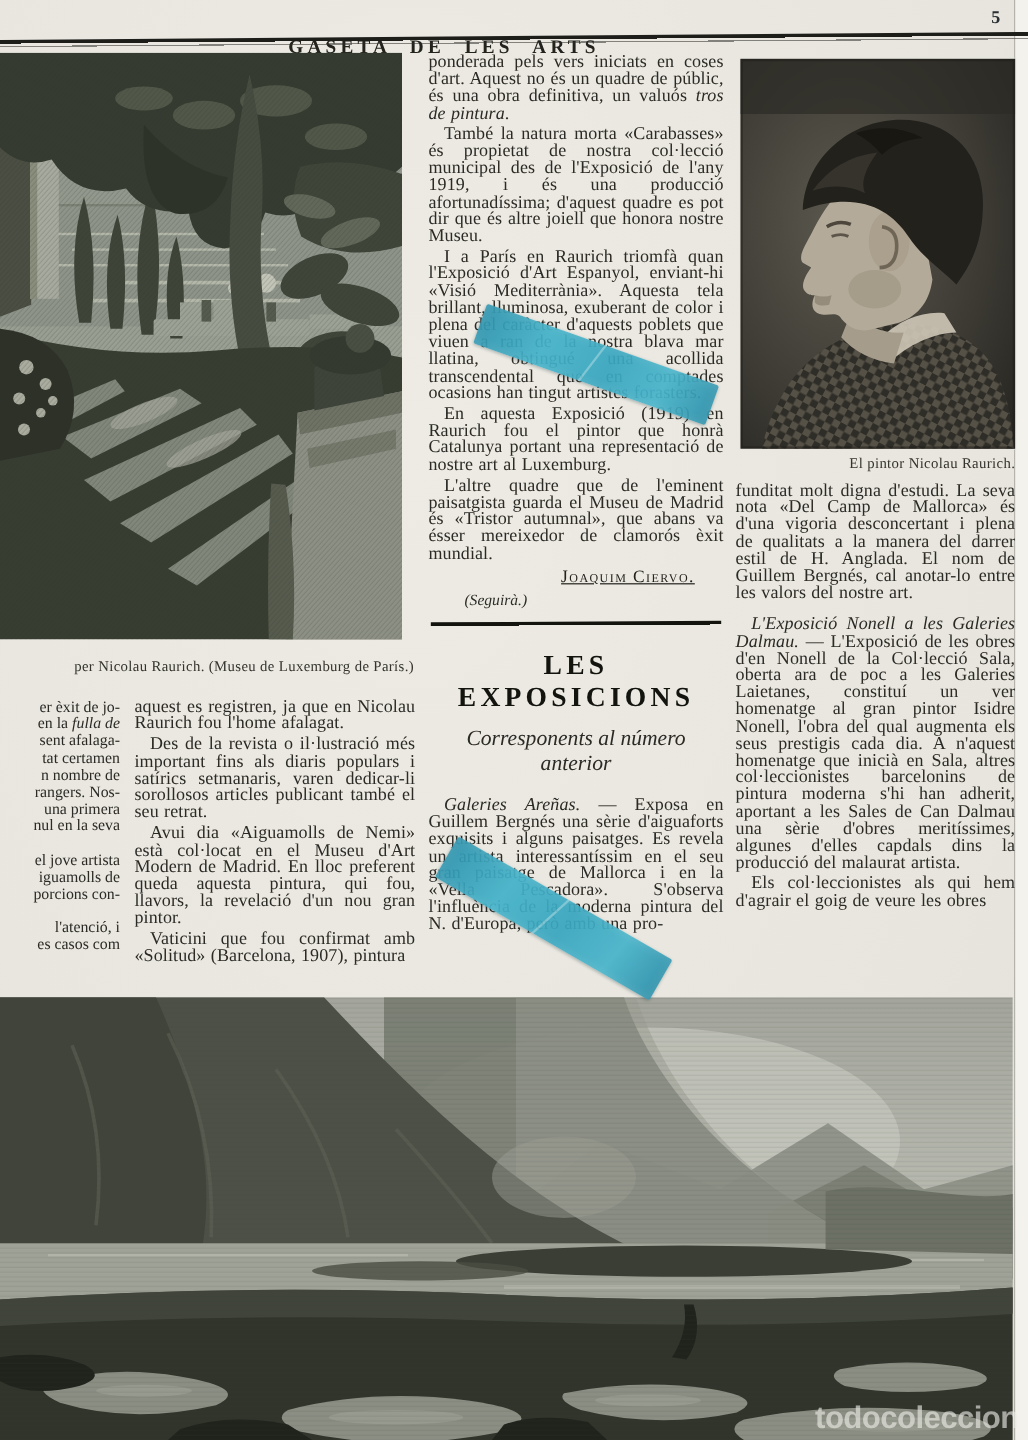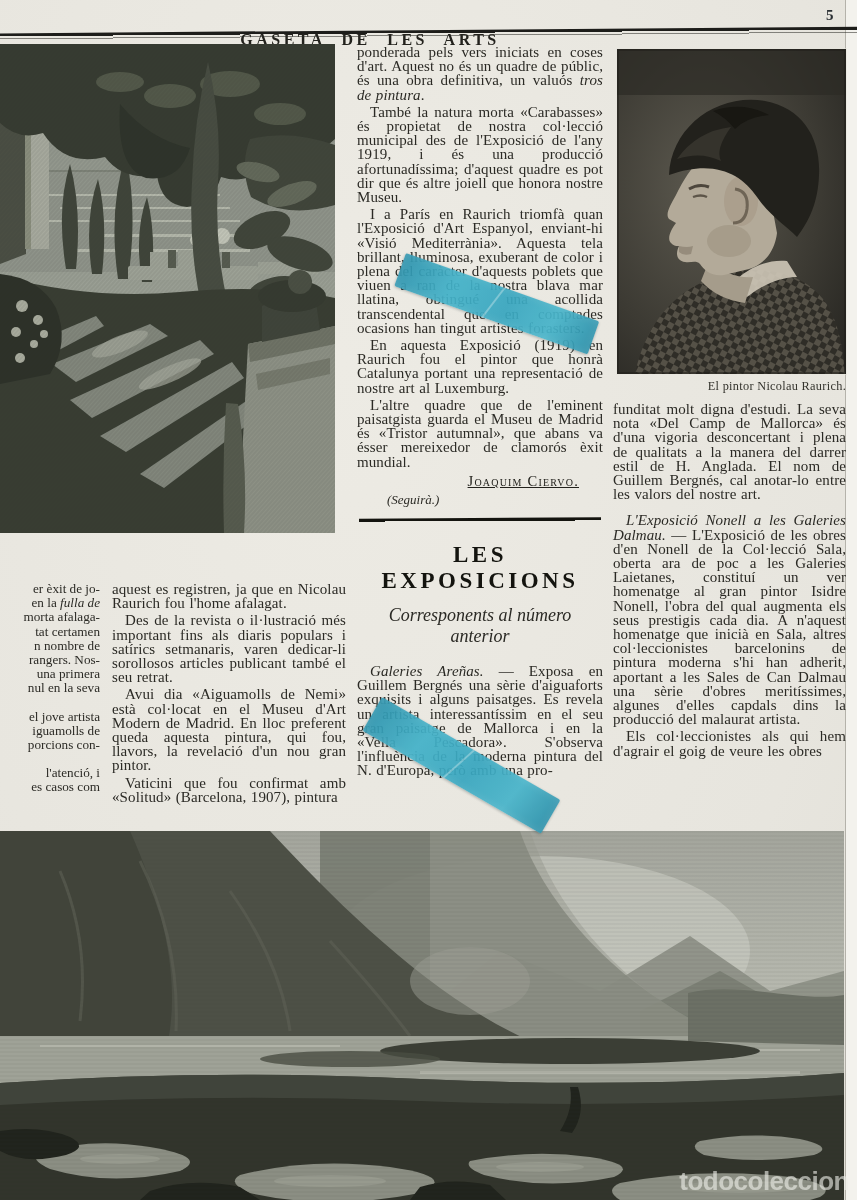--- a/index.html
+++ b/index.html
@@ -171,26 +171,27 @@
 
     <path d="M248,300 L335,282 L335,489 L238,489 Z" fill="#8d9185"></path>
     <path d="M248,300 L335,282 L335,300 L250,318 Z" fill="#6f7366"></path>
     <path d="M256,330 L330,314 L330,330 L258,346 Z" fill="#767a6d"></path>
     <path d="M262,262 q26,-14 54,-4 l4,28 l-58,12 Z" fill="#3f443a"></path>
     <ellipse cx="292" cy="252" rx="34" ry="16" fill="#353a30"></ellipse>
     <circle cx="300" cy="238" r="12" fill="#4a4f43"></circle>
     <path d="M238,360 q10,64 6,129 l-20,0 q-2,-66 2,-130 Z" fill="#565b4e"></path>
     <rect width="335" height="489" fill="url(#ehatch)"></rect>
   </svg>
+  <div class="caption cap-left">per Nicolau Raurich. (Museu de Luxemburg de París.)</div>
 
   <div class="frag-col">
       <div class="fgroup">
         <div class="fline"><span>er èxit de jo-</span></div>
         <div class="fline"><span>en la </span><span class="it">fulla de</span></div>
-        <div class="fline"><span>morta afalaga-</span></div>
+        <div class="fline"><span>sent afalaga-</span></div>
         <div class="fline"><span>tat certamen</span></div>
         <div class="fline"><span>n nombre de</span></div>
         <div class="fline"><span>rangers. Nos-</span></div>
         <div class="fline"><span>una primera</span></div>
         <div class="fline"><span>nul en la seva</span></div>
       </div>
       <div class="fgroup">
         <div class="fline"><span>el jove artista</span></div>
         <div class="fline"><span>iguamolls de</span></div>
         <div class="fline"><span>porcions con-</span></div>

